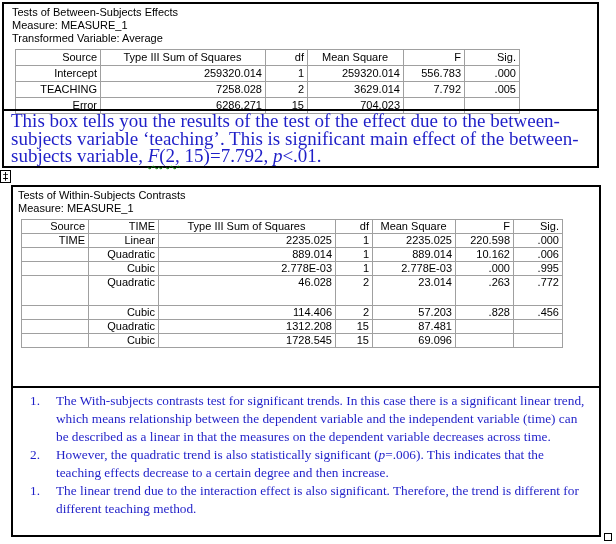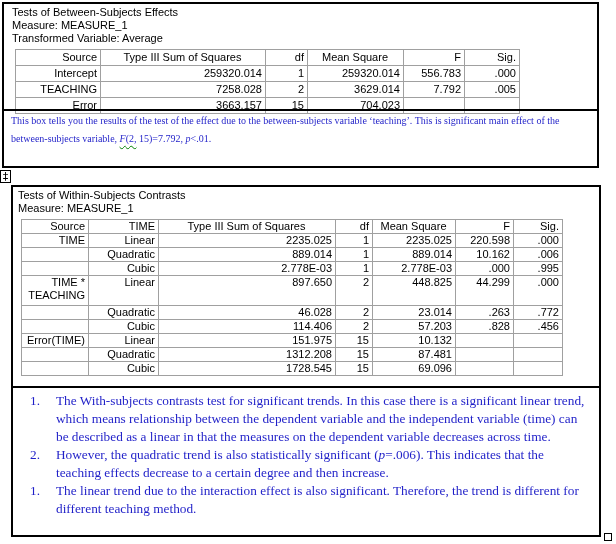--- a/index.html
+++ b/index.html
@@ -13,21 +13,21 @@
     position:absolute;left:2px;top:2px;width:597px;height:166px;
     border:2px solid #000;box-sizing:border-box;background:#fff;
   }
   .boxCD{
     position:absolute;left:11px;top:185px;width:590px;height:352px;
     border:2px solid #000;box-sizing:border-box;background:#fff;
   }
   .secA{height:105px;padding:2px 0 4px 8px;box-sizing:border-box;}
   .secB{
     border-top:2px solid #000;padding:1px 6px 2px 7px;
-    font-family:"Liberation Serif",serif;font-size:10px;line-height:17.5px;
+    font-family:"Liberation Serif",serif;font-size:19px;line-height:17.5px;
     color:#1f1fc8;
   }
   .secC{height:199px;padding:2px 12px 0 5px;box-sizing:border-box;}
   .secD{
     border-top:2px solid #000;height:147px;box-sizing:border-box;
     padding:4px 8px 2px 17px;
     font-family:"Liberation Serif",serif;font-size:13.3px;line-height:18px;
     color:#1f1fc8;
   }
   
@@ -108,21 +108,21 @@
           <tr>
             <td>TEACHING</td>
             <td>7258.028</td>
             <td>2</td>
             <td>3629.014</td>
             <td>7.792</td>
             <td>.005</td>
           </tr>
           <tr>
             <td>Error</td>
-            <td>3663.157</td>
+            <td>6286.271</td>
             <td>15</td>
             <td>704.023</td>
             <td></td>
             <td></td>
           </tr>
         </tbody>
     </table>
   </div>
   <div class="secB">
     <span>This box tells you the results of the test of the effect due to the between-subjects variable ‘teaching’. This is significant main effect of the between-subjects variable, </span><span class="squiggle"><span class="it">F</span><span>(2,</span></span><span> 15)=7.792, </span><span class="it">p</span><span>&lt;.01.</span>
@@ -178,55 +178,36 @@
           <tr>
             <td></td>
             <td>Cubic</td>
             <td>2.778E-03</td>
             <td>1</td>
             <td>2.778E-03</td>
             <td>.000</td>
             <td>.995</td>
           </tr>
           <tr>
-            <td>TIME *
-TEACHING</td>
-            <td>Linear</td>
-            <td>897.650</td>
-            <td>2</td>
-            <td>448.825</td>
-            <td>44.299</td>
-            <td>.000</td>
-          </tr>
-          <tr>
             <td></td>
             <td>Quadratic</td>
             <td>46.028</td>
             <td>2</td>
             <td>23.014</td>
             <td>.263</td>
             <td>.772</td>
           </tr>
           <tr>
             <td></td>
             <td>Cubic</td>
             <td>114.406</td>
             <td>2</td>
             <td>57.203</td>
             <td>.828</td>
             <td>.456</td>
-          </tr>
-          <tr>
-            <td>Error(TIME)</td>
-            <td>Linear</td>
-            <td>151.975</td>
-            <td>15</td>
-            <td>10.132</td>
-            <td></td>
-            <td></td>
           </tr>
           <tr>
             <td></td>
             <td>Quadratic</td>
             <td>1312.208</td>
             <td>15</td>
             <td>87.481</td>
             <td></td>
             <td></td>
           </tr>

